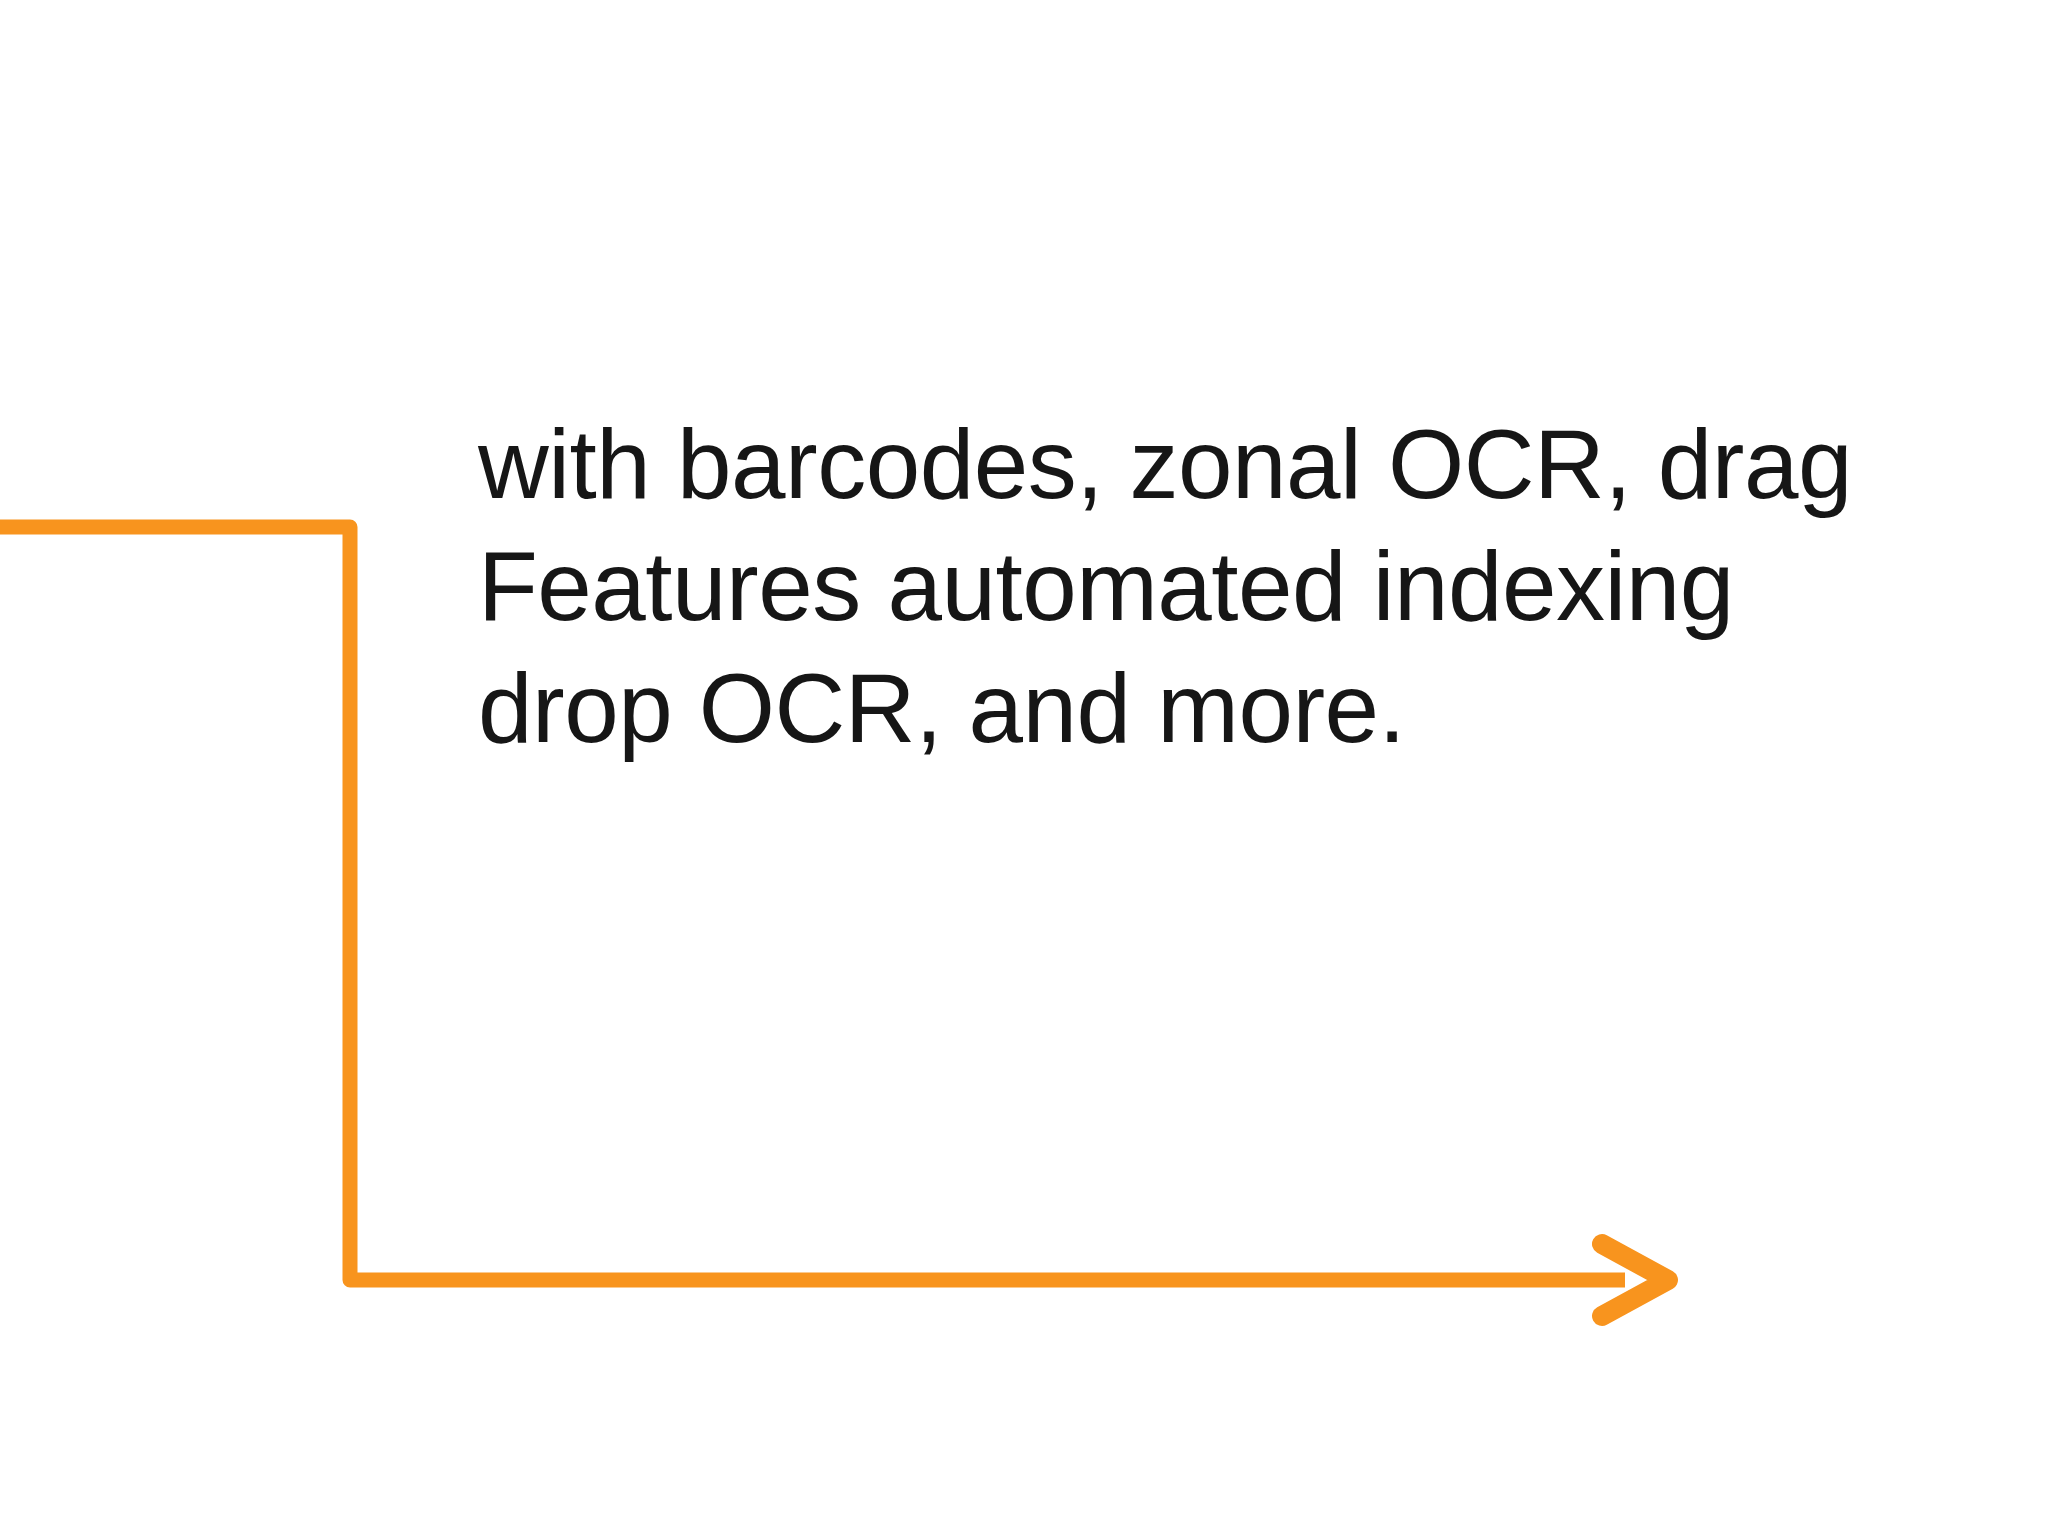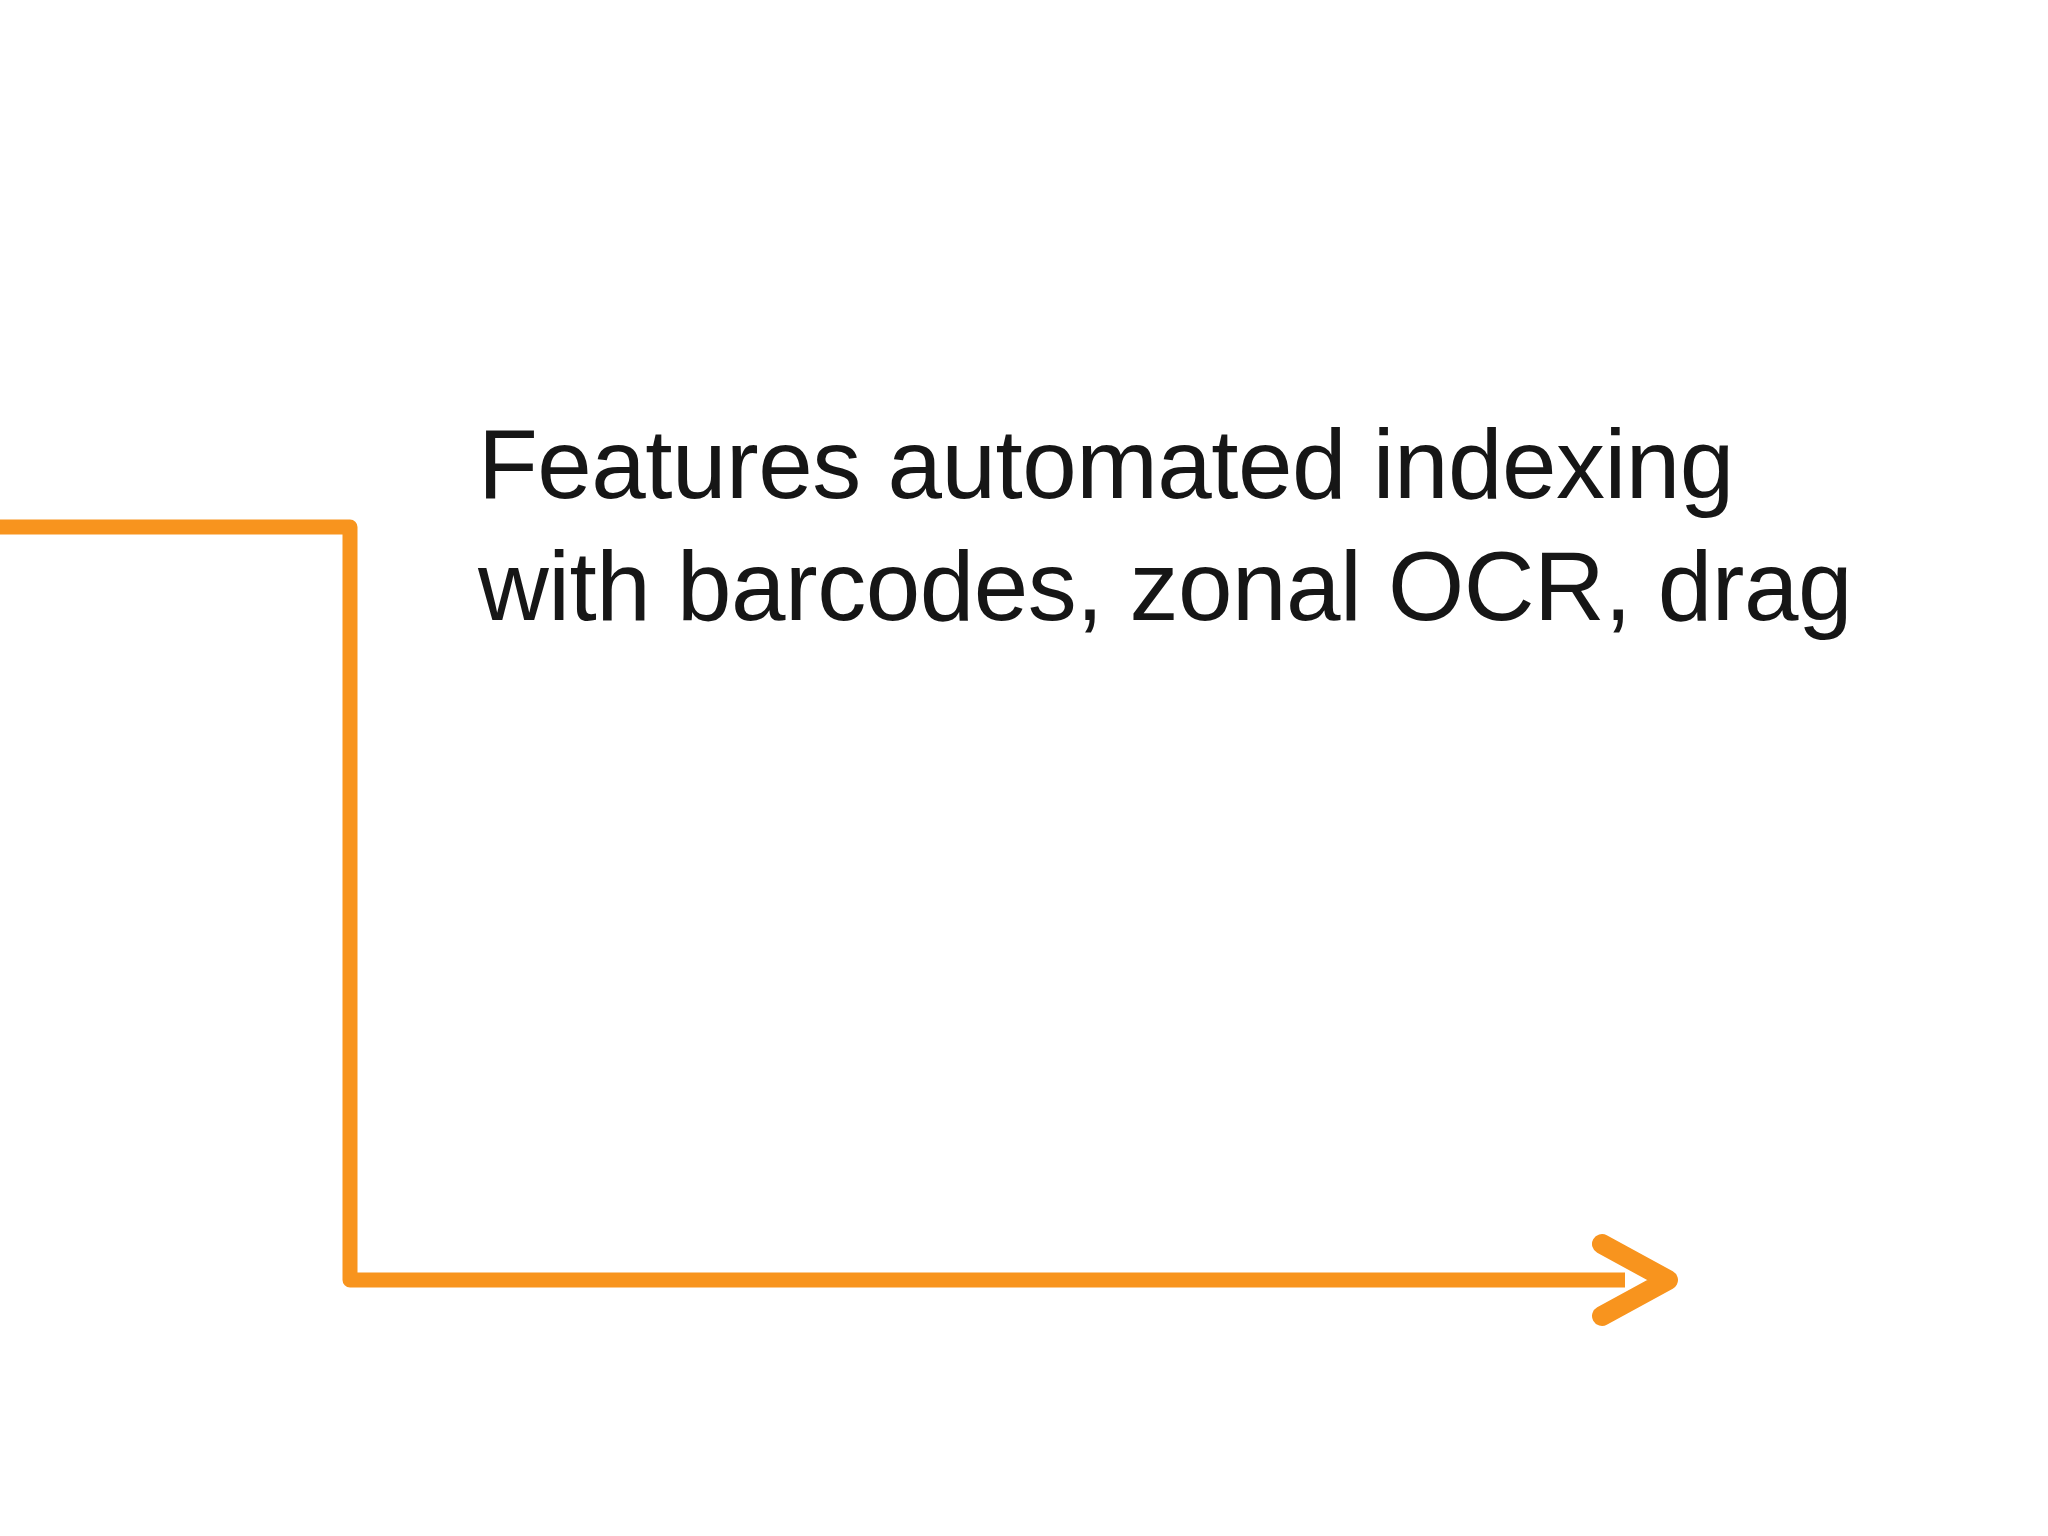--- a/index.html
+++ b/index.html
@@ -45,17 +45,18 @@
 <div class="slide">
 
   <svg class="arrow-svg" viewBox="0 0 2048 1536" xmlns="http://www.w3.org/2000/svg" aria-hidden="true">
 
     <polyline points="0,527 350,527 350,1280 1625,1280" fill="none" stroke-width="15" stroke-linejoin="round" stroke-linecap="butt" stroke="#F8941E"></polyline>
 
     <path d="M 1602 1244 L 1668 1280 L 1602 1316" fill="none" stroke-width="20" stroke-linejoin="round" stroke-linecap="round" stroke="#F8941E"></path>
   </svg>
 
   <div class="feature-text">
+    <div class="line">with barcodes, zonal OCR, drag</div>
     <div class="line">Features automated indexing</div>
-    <div class="line">with barcodes, zonal OCR, drag</div>
+    <div class="line">drop OCR, and more.</div>
   </div>
 
 </div>
 
 </body></html>

